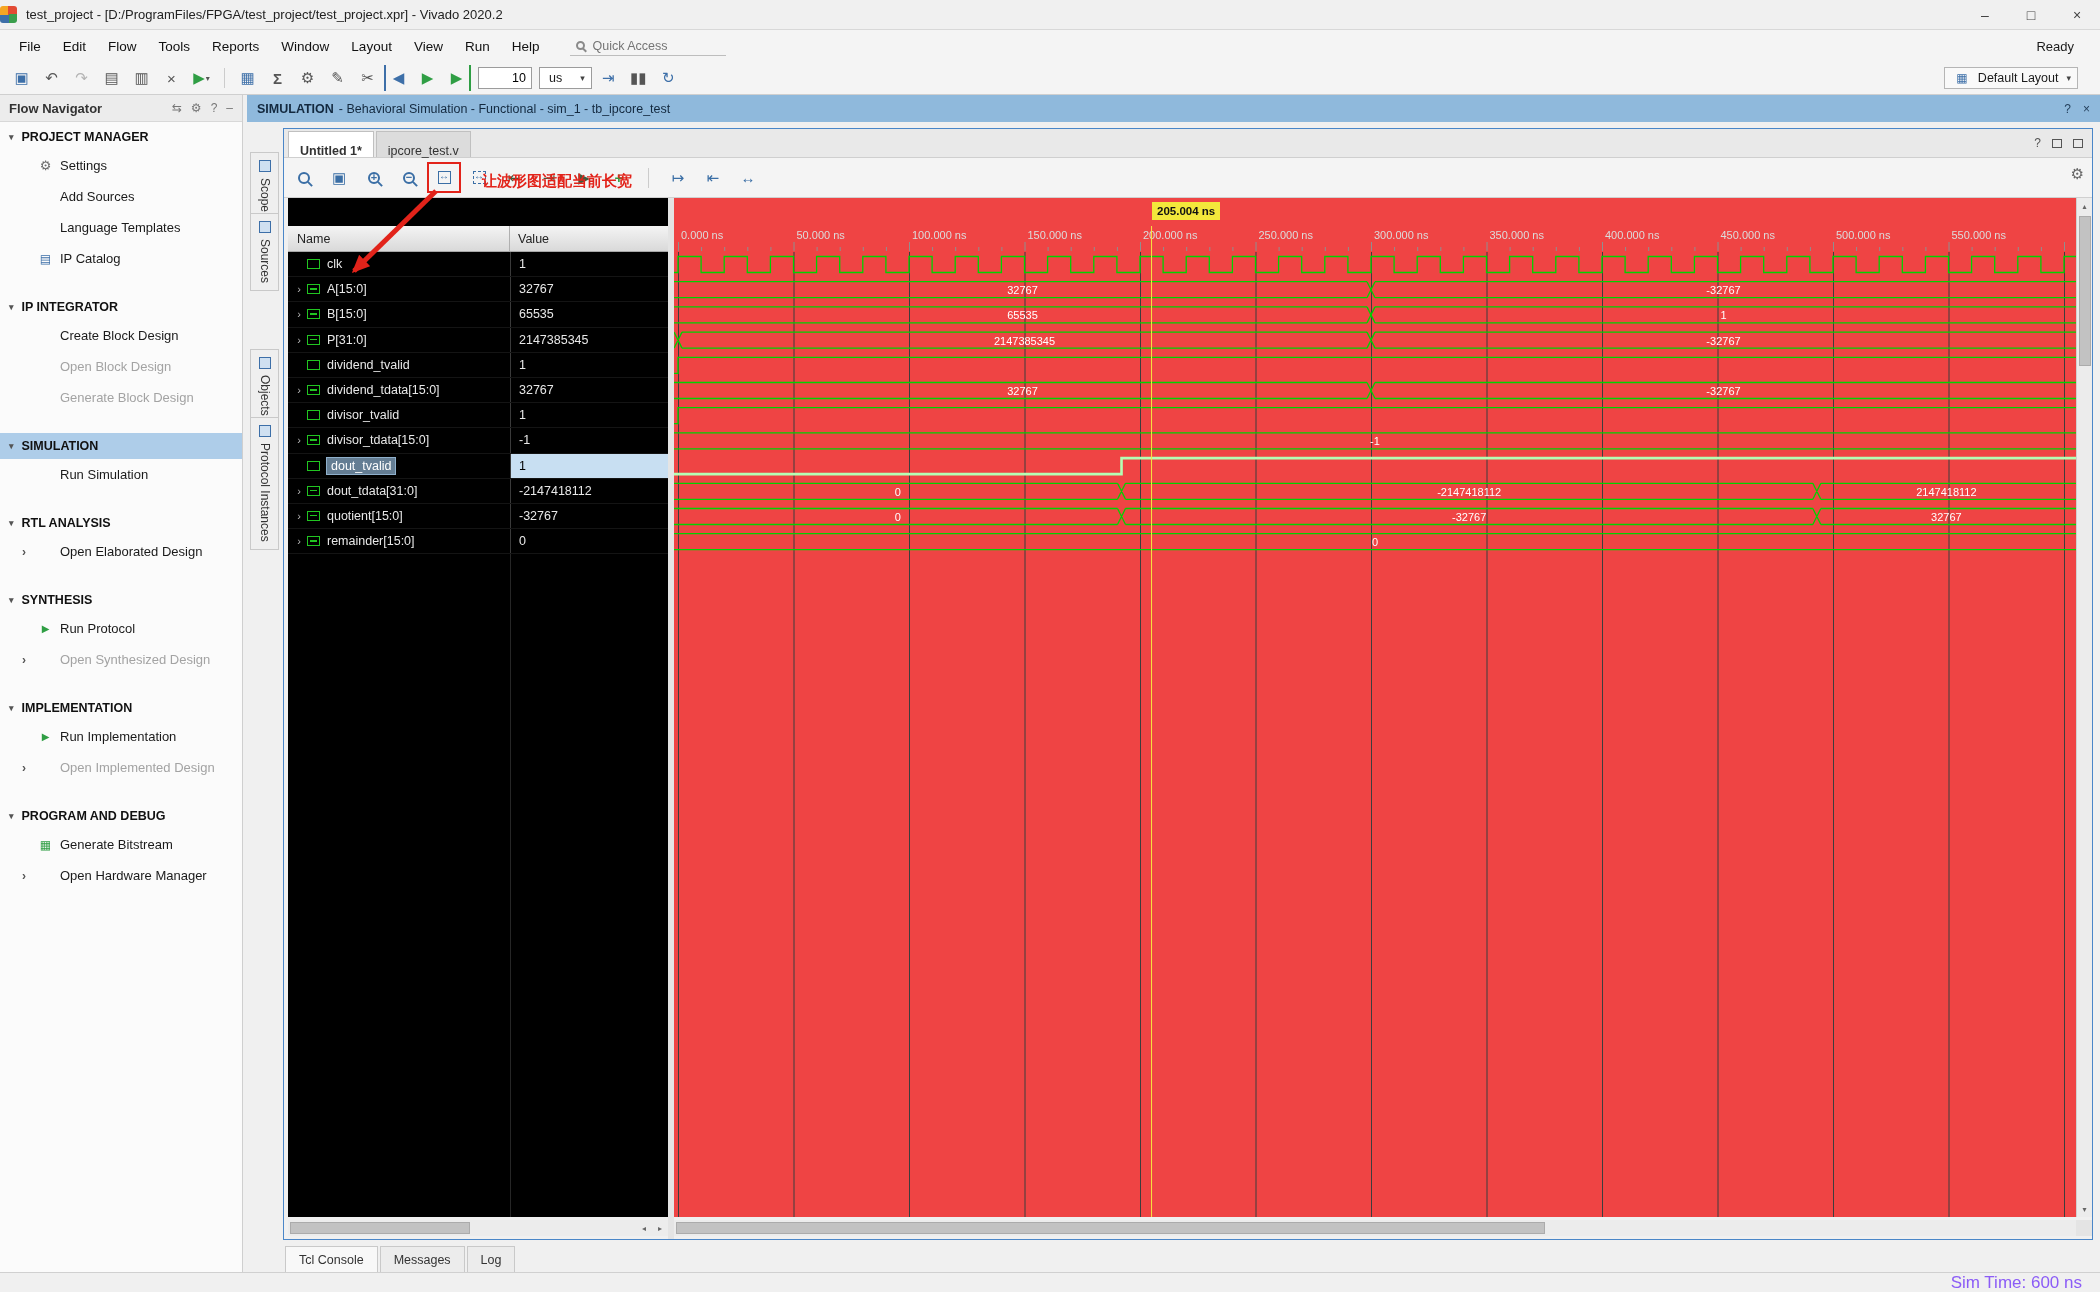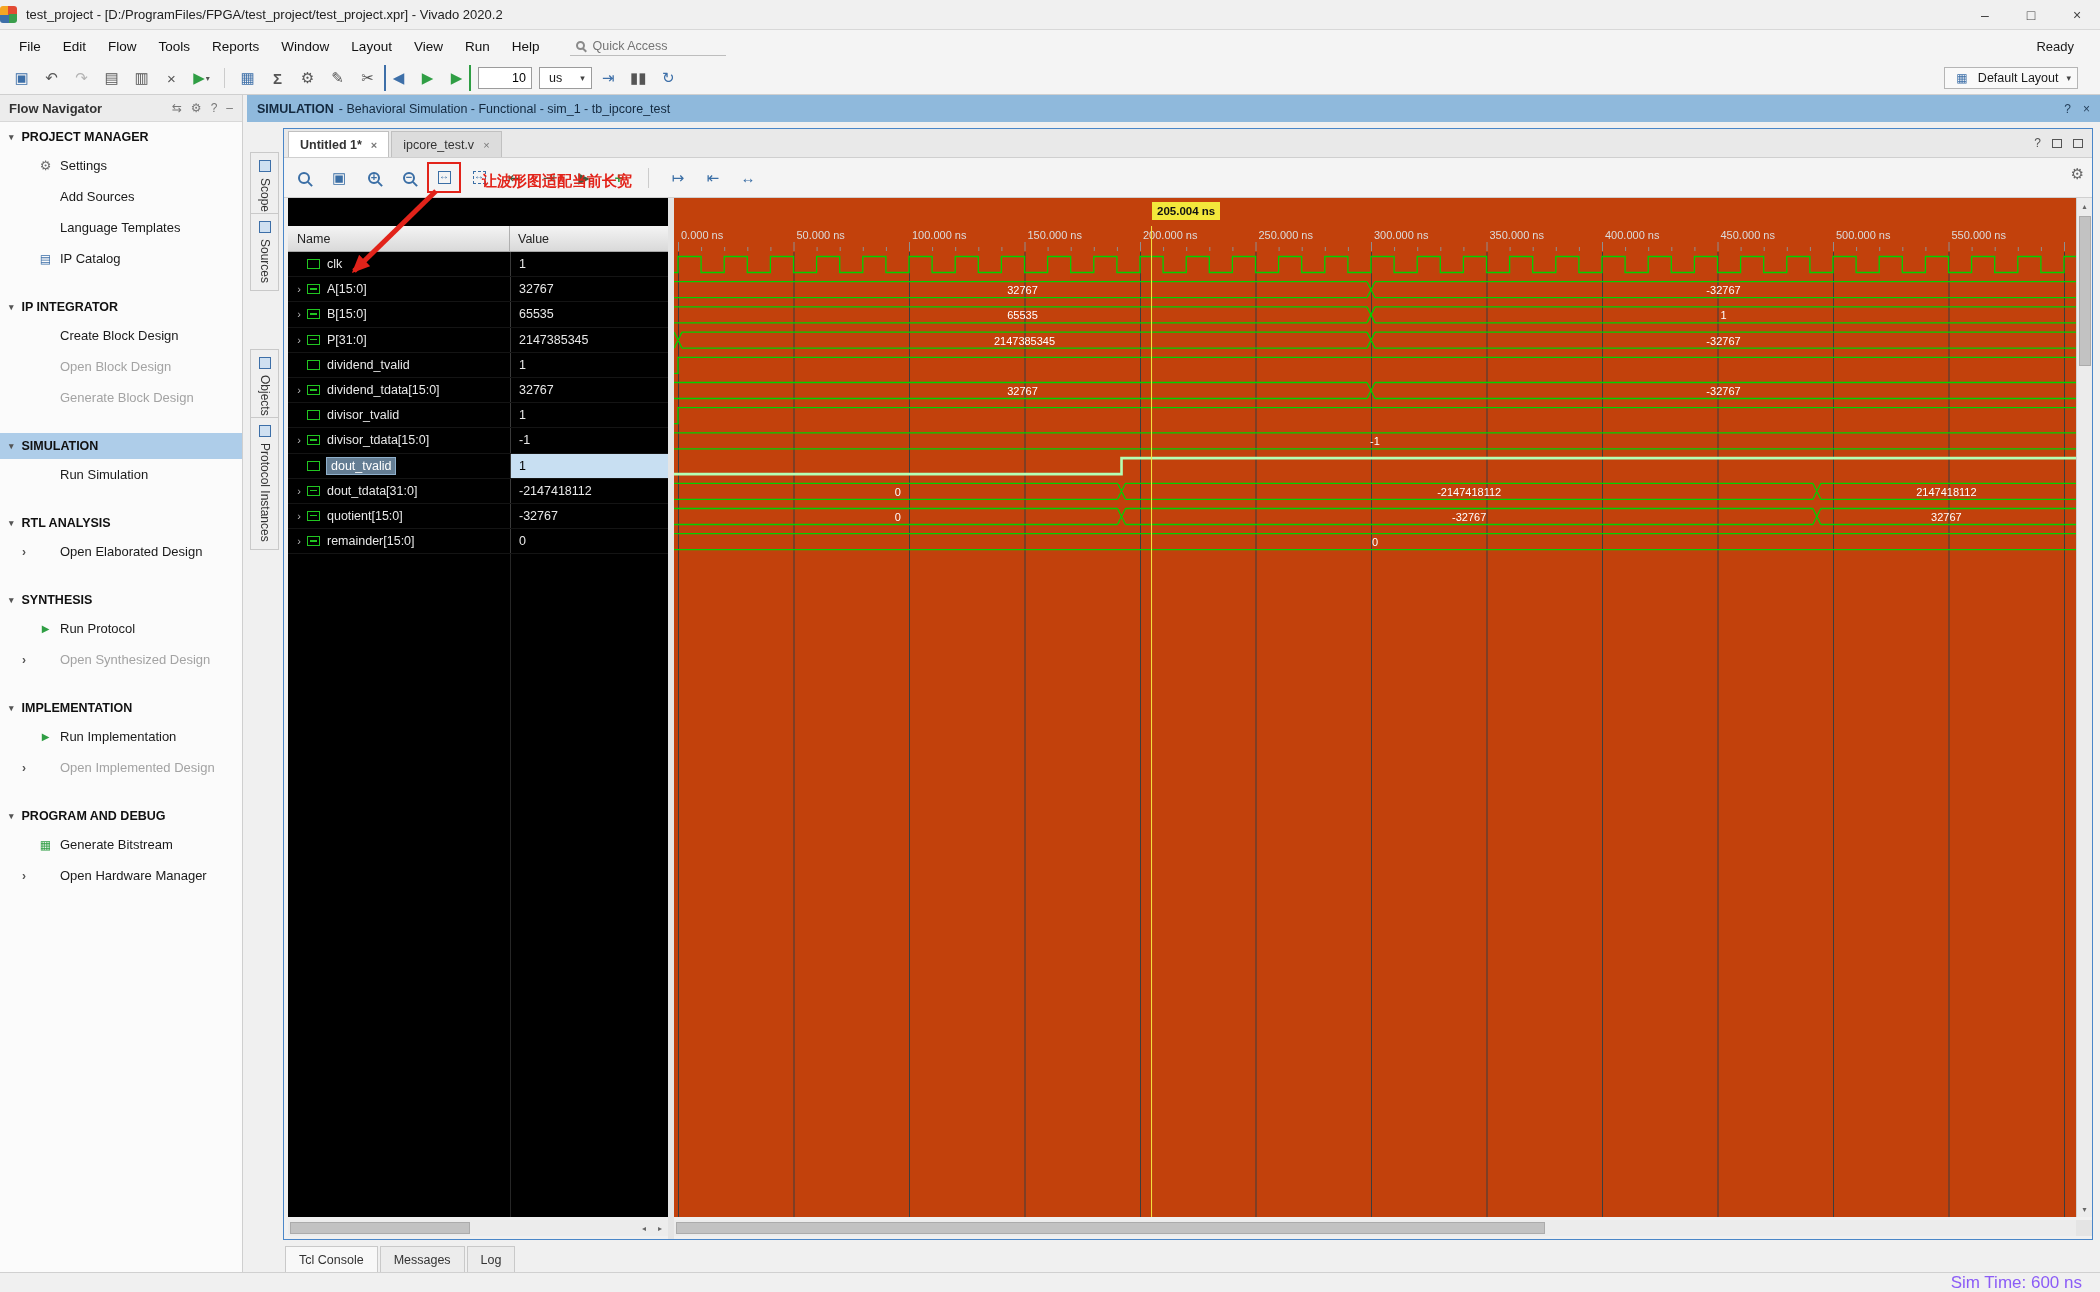--- a/index.html
+++ b/index.html
@@ -60,21 +60,21 @@
   #simbar .sicons{margin-left:auto;display:flex;gap:12px;color:#26425e;font-size:12px;}
 
   
   .vtab{position:absolute;left:250px;width:29px;background:#efefef;border:1px solid #c9c9c9;display:flex;flex-direction:column;align-items:center;padding:7px 0;gap:6px;}
   .vtab .vicon{width:12px;height:12px;border:1px solid #3d6fa8;background:#cfe0f1;flex:none;}
   .vtab .vlabel{writing-mode:vertical-rl;font-size:12px;color:#333;white-space:nowrap;}
 
   
   #wavewin{position:absolute;left:283px;top:128px;width:1810px;height:1112px;background:#f0f0f0;border:1px solid #4a86c8;}
   .ww-tabbar{height:29px;background:#e9e9e9;border-bottom:1px solid #cfcfcf;display:flex;align-items:flex-end;padding-left:4px;position:relative;}
-  .ww-tab{height:26px;display:flex;align-items:center;gap:9px;padding:0 11px;font-size:12.5px;border:1px solid #c0c0c0;border-bottom:none;background:#dcdcdc;color:#333;margin-right:2px;}
+  .ww-tab{height:26px;display:flex;align-items:center;gap:9px;padding:12px 11px;font-size:12.5px;border:1px solid #c0c0c0;border-bottom:none;background:#dcdcdc;color:#333;margin-right:2px;flex-direction:column;}
   .ww-tab.active{background:#ffffff;font-weight:bold;}
   .tab-close{color:#777;font-size:11px;}
   .ww-winicons{position:absolute;right:9px;top:7px;display:flex;gap:11px;color:#555;font-size:12px;align-items:center;}
   .sqicon{width:10px;height:9px;border:1.5px solid #555;}
 
   .ww-toolbar{position:absolute;left:0;top:29px;right:0;height:40px;background:#f4f4f4;border-bottom:1px solid #d0d0d0;display:flex;align-items:center;padding-left:8px;gap:11px;}
   .wwi{width:24px;height:24px;display:flex;align-items:center;justify-content:center;color:#3a6ea5;font-size:15px;flex:none;}
   .wwi.dark{color:#3f5d3f;}
   .wwi.green{color:#2f9e44;font-weight:bold;}
   .mag2{width:12px;height:12px;border:2px solid #3a6ea5;border-radius:50%;position:relative;}
@@ -95,21 +95,21 @@
   .sig-row .exp{width:12px;margin-left:5px;color:#b8b8b8;font-size:11px;flex:none;text-align:center;}
   .sig-icon{width:15px;height:14px;margin:0 6px 0 1px;position:relative;flex:none;}
   .sig-icon::before{content:"";position:absolute;left:1px;right:1px;top:2px;bottom:2px;border:1.5px solid #21c521;}
   .sig-icon.bus::after{content:"";position:absolute;left:4px;right:4px;top:6px;height:1.5px;background:#21c521;}
   .sig-name{color:#e8e8e8;font-size:12.5px;white-space:nowrap;}
   .sig-row .val{position:absolute;left:222px;right:0;top:0;bottom:0;display:flex;align-items:center;padding-left:8px;color:#e8e8e8;font-size:12.5px;border-left:1px solid #3a3a3a;}
   .sig-row.selected .sig-name{background:#647d93;outline:1px solid #8fb0cc;color:#fff;padding:1px 4px;}
   .sig-row.selected .val{background:#c8dff2;color:#000;}
 
   .splitterV{position:absolute;left:384px;top:0;width:6px;bottom:0;background:#e4e4e4;}
-  .wave-panel{position:absolute;left:390px;top:0;right:16px;bottom:22px;background:#c2410c;overflow:hidden;text-decoration:underline;}
+  .wave-panel{position:absolute;left:390px;top:0;right:16px;bottom:22px;background:#ef4444;overflow:hidden;text-decoration:underline;}
   #wave-svg{position:absolute;left:0;top:28px;}
   #cursor-label{position:absolute;top:4px;height:18px;background:#f3e73b;color:#111;font-size:11.5px;font-weight:bold;display:flex;align-items:center;padding:0 5px;z-index:6;white-space:nowrap;}
 
   .wave-vscroll{position:absolute;right:0;top:0;width:16px;bottom:22px;background:#ececec;border-left:1px solid #d0d0d0;display:flex;flex-direction:column;align-items:center;}
   .vs-arrow{height:16px;display:flex;align-items:center;justify-content:center;font-size:8px;color:#666;width:100%;}
   .vs-thumb{width:12px;height:150px;background:#c2c2c2;border:1px solid #ababab;margin-top:2px;}
   .vs-bottom{margin-top:auto;}
   .nv-hscroll{position:absolute;left:4px;bottom:3px;width:380px;height:16px;background:#ececec;display:flex;align-items:center;}
   .hs-thumb{height:12px;background:#c2c2c2;border:1px solid #ababab;margin-left:2px;}
   .hs-arrow{width:16px;height:16px;display:flex;align-items:center;justify-content:center;font-size:8px;color:#666;}

